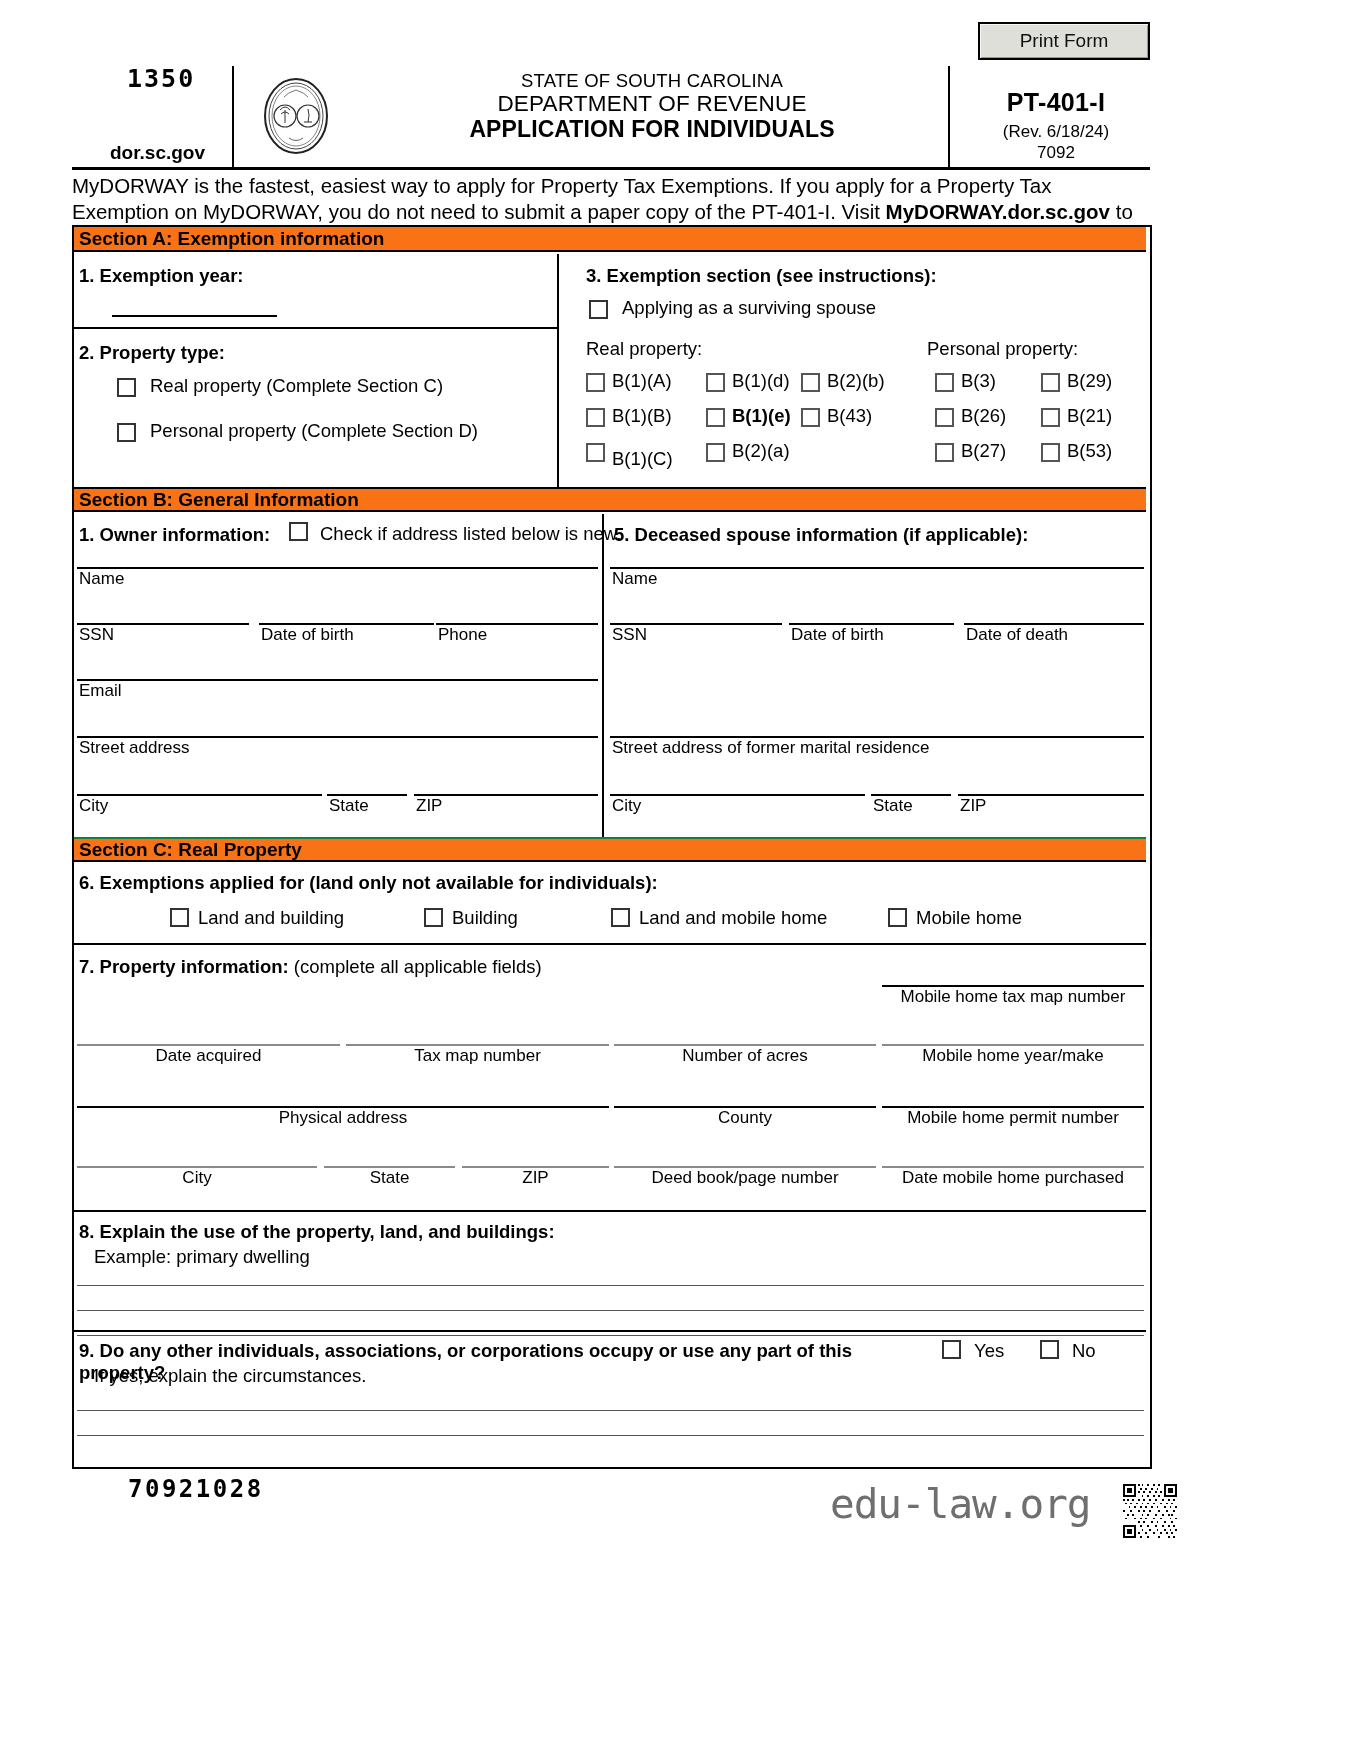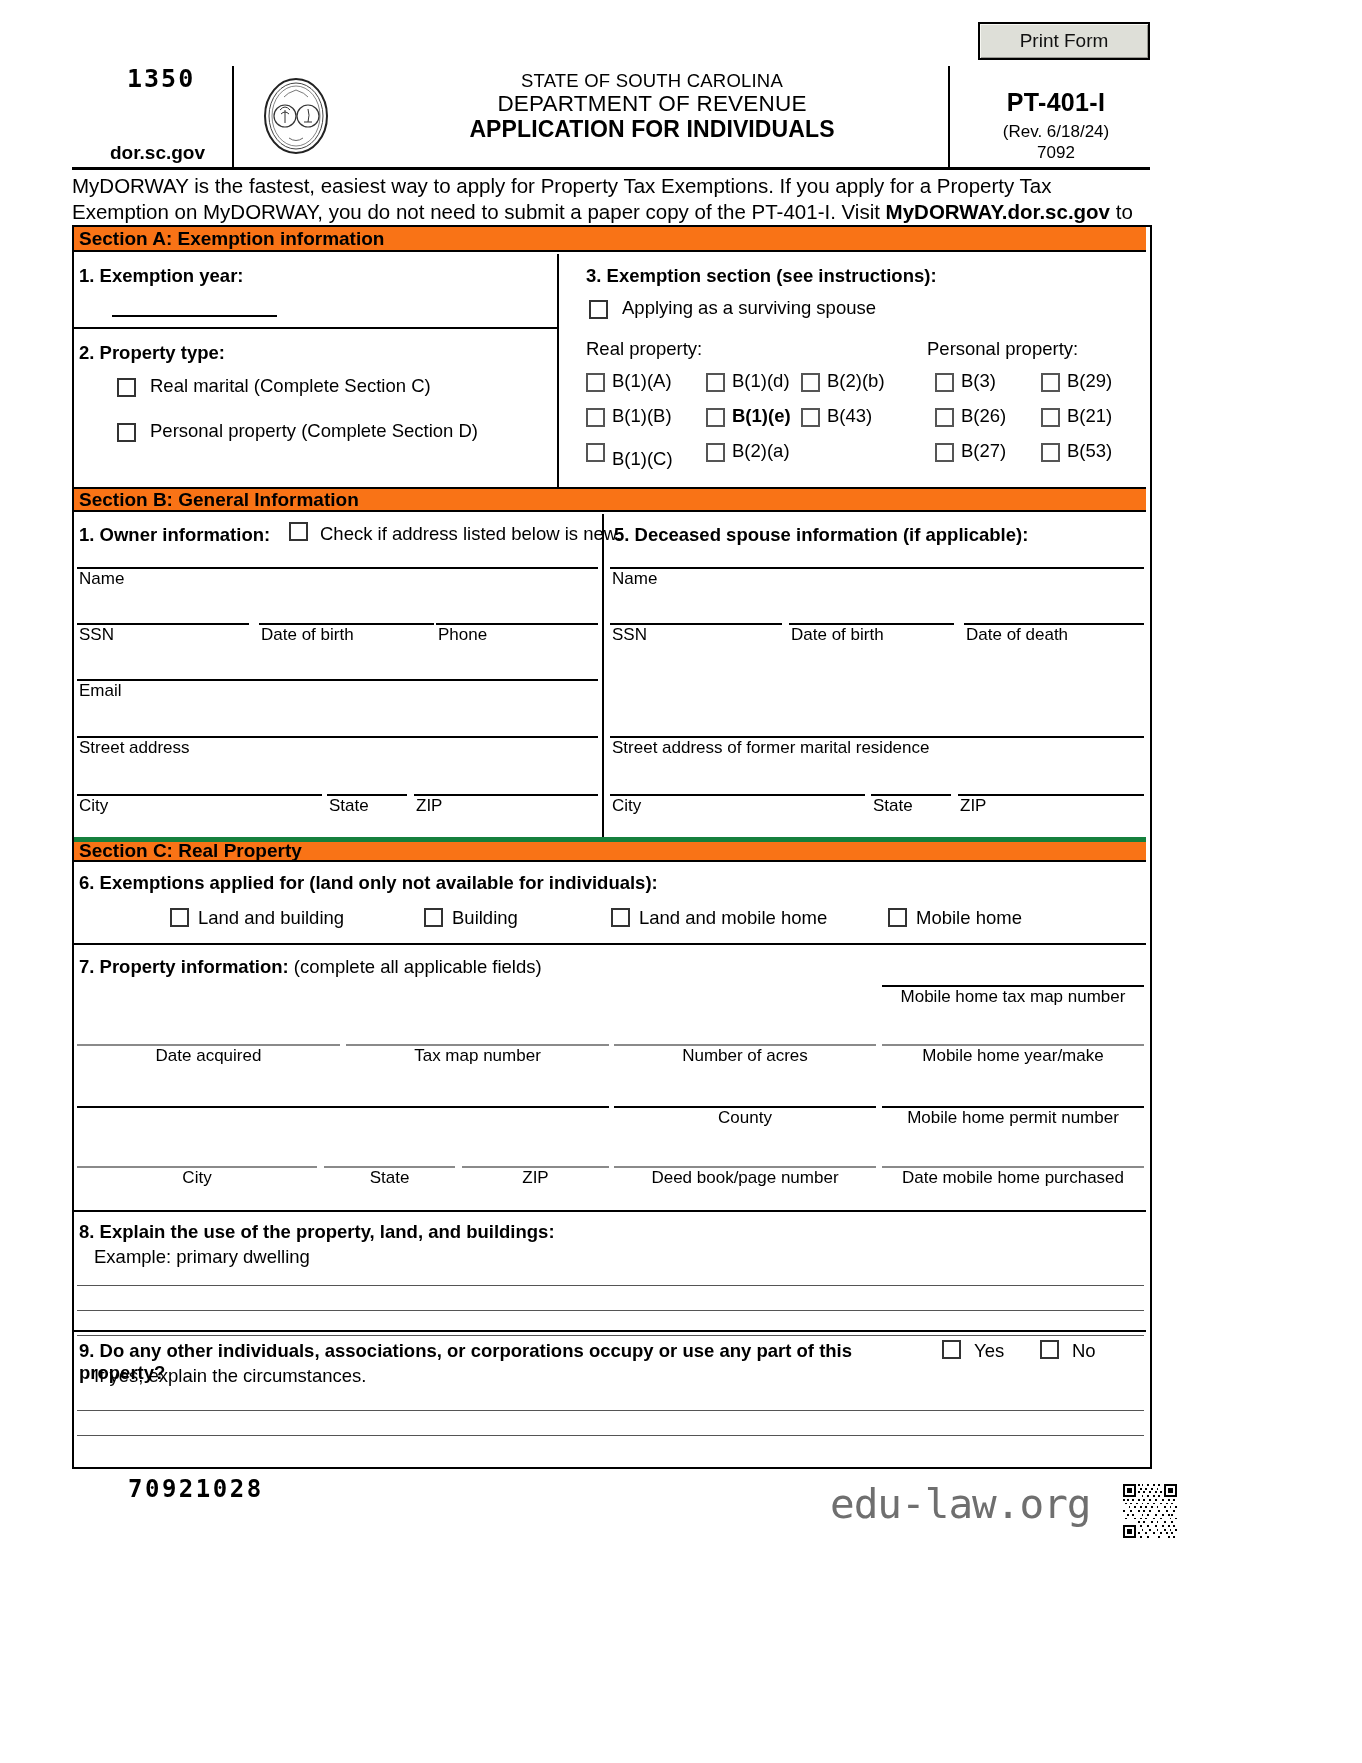--- a/index.html
+++ b/index.html
@@ -147,21 +147,21 @@
 
     <div class="vsep" style="left:483px;top:27px;height:233px;"></div>
 
     <div class="lblb" style="left:5px;top:38px;">1. Exemption year:</div>
     <div class="wline" style="left:38px;top:88px;width:165px;"></div>
 
     <div class="hline" style="left:0;top:100px;width:483px;"></div>
 
     <div class="lblb" style="left:5px;top:115px;">2. Property type:</div>
     <div class="cbx" style="left:43px;top:151px;"></div>
-    <div class="lbl" style="left:76px;top:148px;">Real marital (Complete Section C)</div>
+    <div class="lbl" style="left:76px;top:148px;">Real property (Complete Section C)</div>
     <div class="cbx" style="left:43px;top:196px;"></div>
     <div class="lbl" style="left:76px;top:193px;">Personal property (Complete Section D)</div>
 
     <div class="lblb" style="left:512px;top:38px;">3. Exemption section (see instructions):</div>
     <div class="cbx" style="left:515px;top:73px;"></div>
     <div class="lbl" style="left:548px;top:70px;">Applying as a surviving spouse</div>
 
     <div class="lbl" style="left:512px;top:111px;">Real property:</div>
     <div class="lbl" style="left:853px;top:111px;">Personal property:</div>
 
@@ -245,21 +245,21 @@
     <div class="wline" style="left:536px;top:509px;width:534px;"></div>
     <div class="flab" style="left:538px;top:511px;">Street address of former marital residence</div>
 
     <div class="wline" style="left:536px;top:567px;width:255px;"></div>
     <div class="flab" style="left:538px;top:569px;">City</div>
     <div class="wline" style="left:797px;top:567px;width:80px;"></div>
     <div class="flab" style="left:799px;top:569px;">State</div>
     <div class="wline" style="left:884px;top:567px;width:186px;"></div>
     <div class="flab" style="left:886px;top:569px;">ZIP</div>
 
-    <div class="secbar" style="top:610px;border-top:5px solid #15803d;">
+    <div class="secbar" style="top:610px;border-top:2px solid #15803d;">
       <span>Section C: Real Property</span>
     </div>
 
     <div class="lblb" style="left:5px;top:645px;">6. Exemptions applied for (land only not available for individuals):</div>
     <div class="cbx" style="left:96px;top:681px;"></div>
     <div class="lbl" style="left:124px;top:680px;">Land and building</div>
     <div class="cbx" style="left:350px;top:681px;"></div>
     <div class="lbl" style="left:378px;top:680px;">Building</div>
     <div class="cbx" style="left:537px;top:681px;"></div>
     <div class="lbl" style="left:565px;top:680px;">Land and mobile home</div>
@@ -276,20 +276,21 @@
     <div class="wlineg" style="left:3px;top:817px;width:263px;"></div>
     <div class="flabc" style="left:3px;top:819px;width:263px;">Date acquired</div>
     <div class="wlineg" style="left:272px;top:817px;width:263px;"></div>
     <div class="flabc" style="left:272px;top:819px;width:263px;">Tax map number</div>
     <div class="wlineg" style="left:540px;top:817px;width:262px;"></div>
     <div class="flabc" style="left:540px;top:819px;width:262px;">Number of acres</div>
     <div class="wlineg" style="left:808px;top:817px;width:262px;"></div>
     <div class="flabc" style="left:808px;top:819px;width:262px;">Mobile home year/make</div>
 
     <div class="wline" style="left:3px;top:879px;width:532px;"></div>
+    <div class="flabc" style="left:3px;top:881px;width:532px;">Physical address</div>
     <div class="wline" style="left:540px;top:879px;width:262px;"></div>
     <div class="flabc" style="left:540px;top:881px;width:262px;">County</div>
     <div class="wline" style="left:808px;top:879px;width:262px;"></div>
     <div class="flabc" style="left:808px;top:881px;width:262px;">Mobile home permit number</div>
 
     <div class="wlineg" style="left:3px;top:939px;width:240px;"></div>
     <div class="flabc" style="left:3px;top:941px;width:240px;">City</div>
     <div class="wlineg" style="left:250px;top:939px;width:131px;"></div>
     <div class="flabc" style="left:250px;top:941px;width:131px;">State</div>
     <div class="wlineg" style="left:388px;top:939px;width:147px;"></div>

